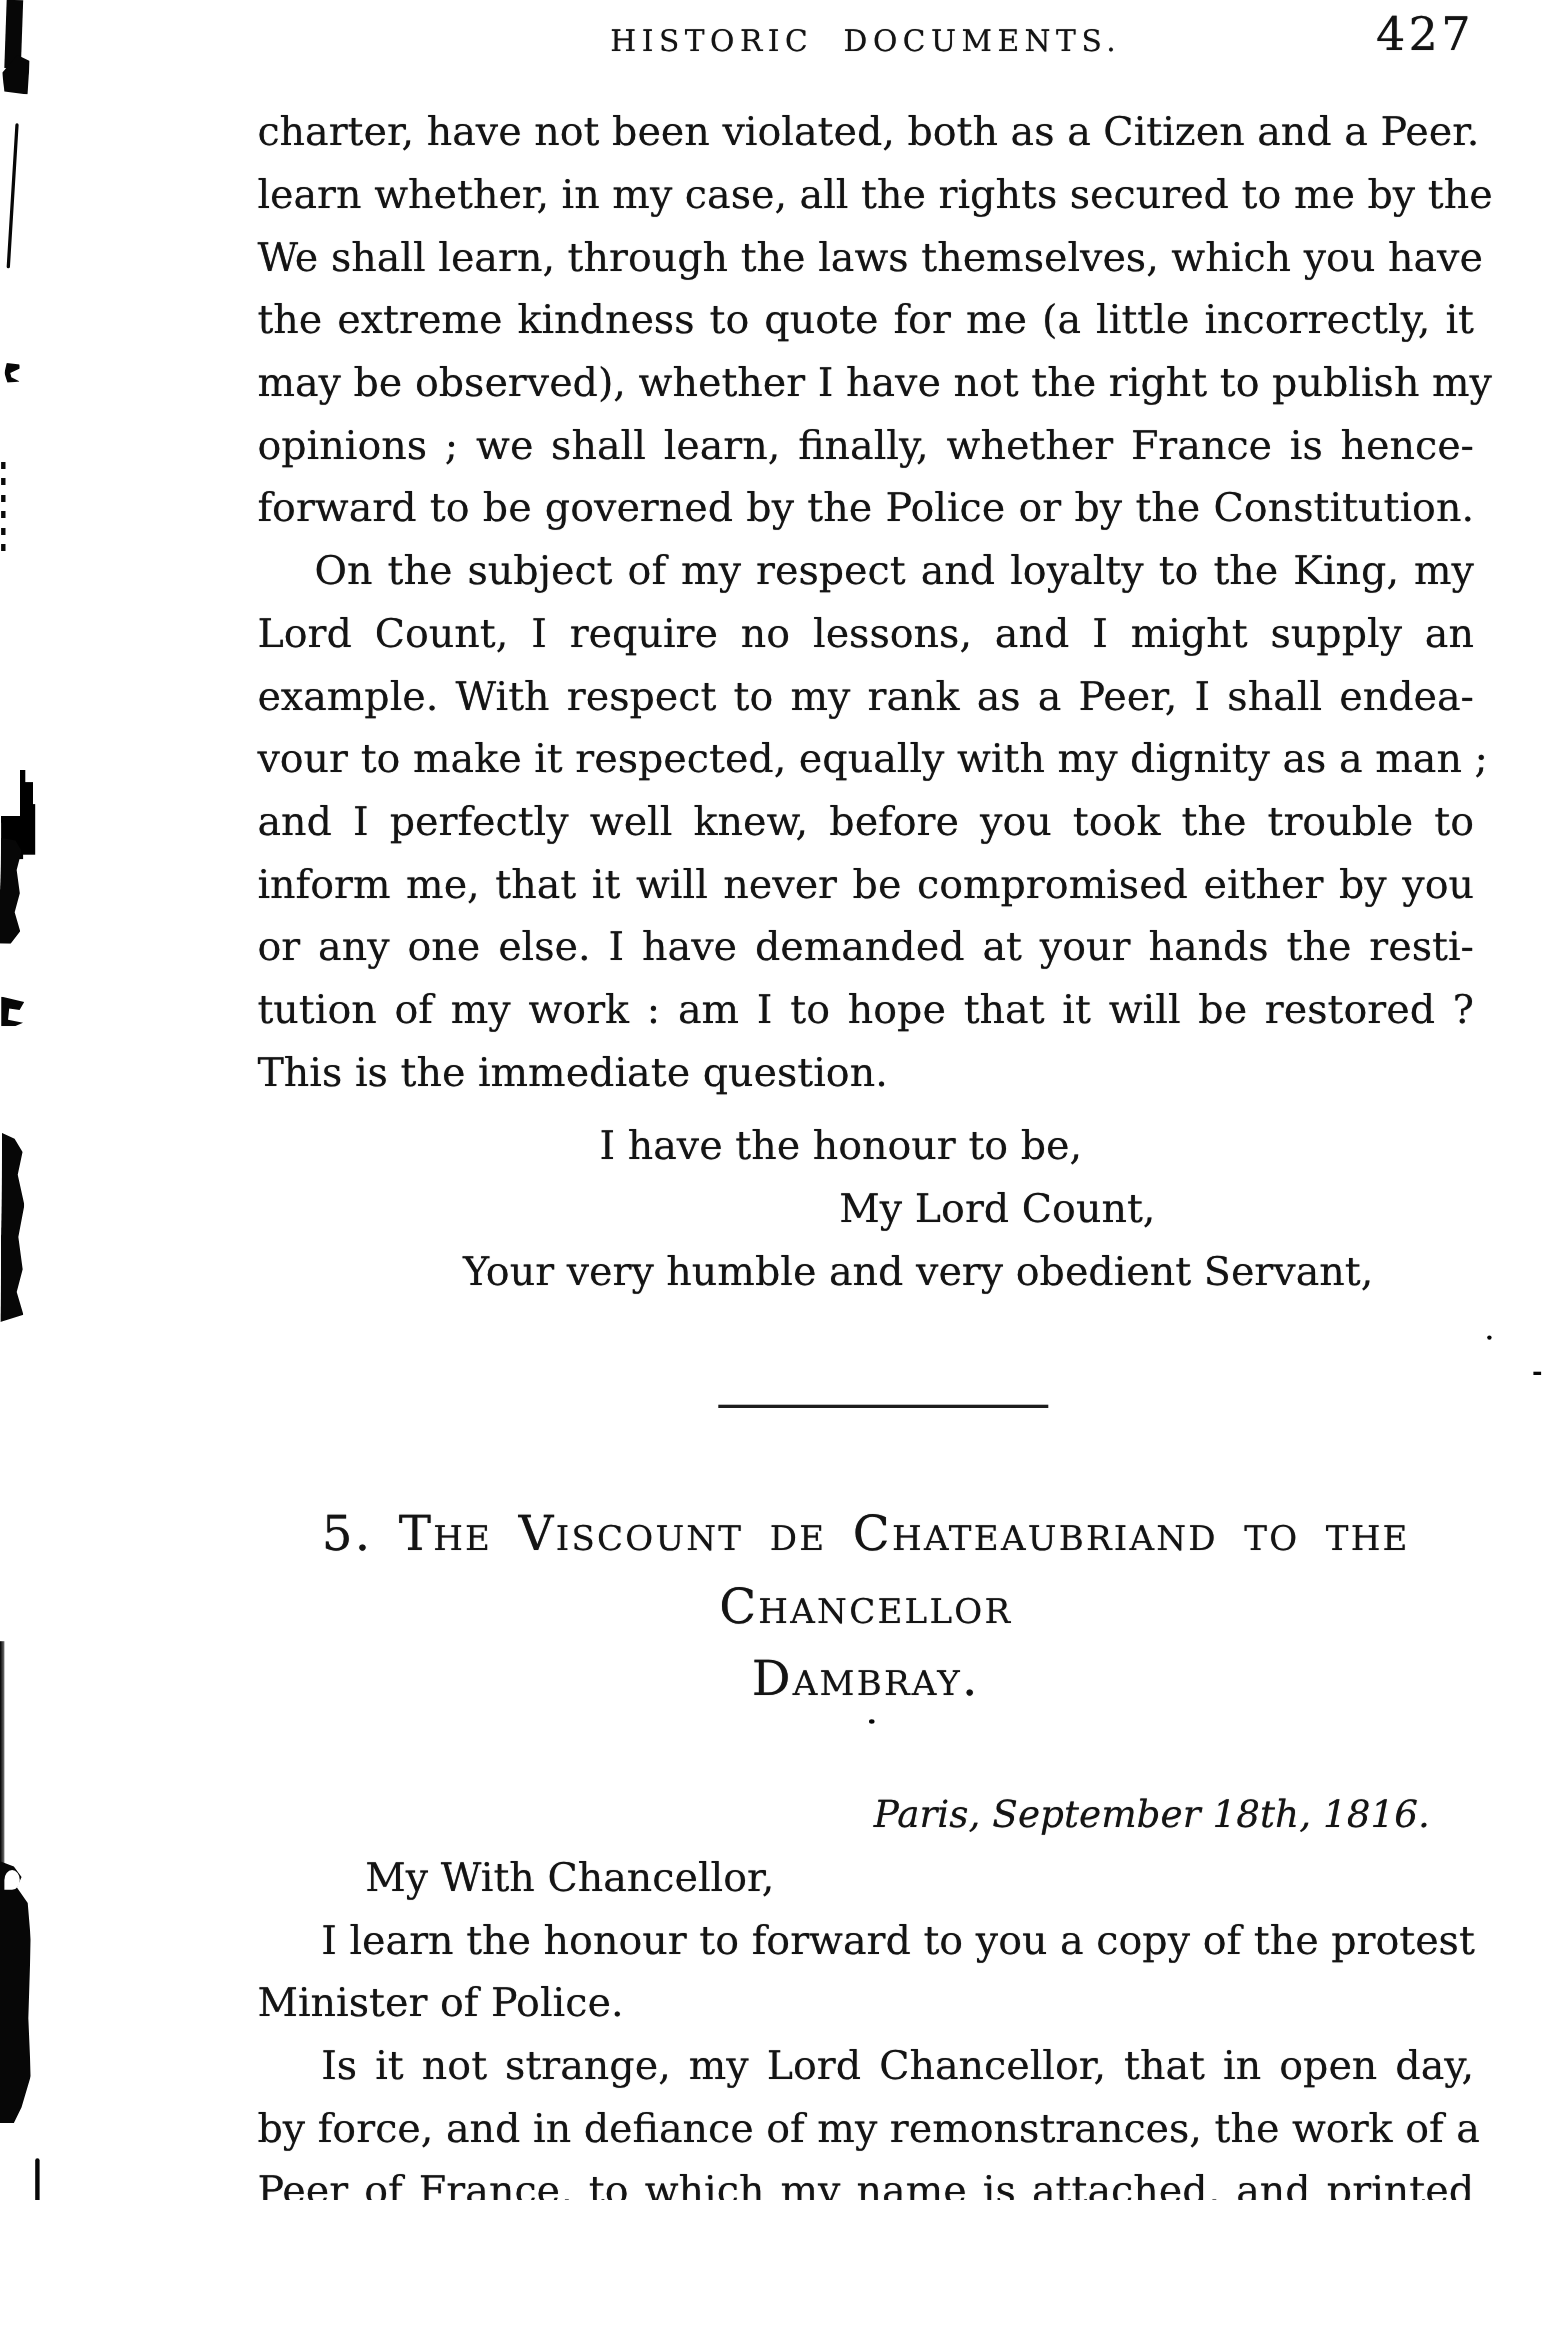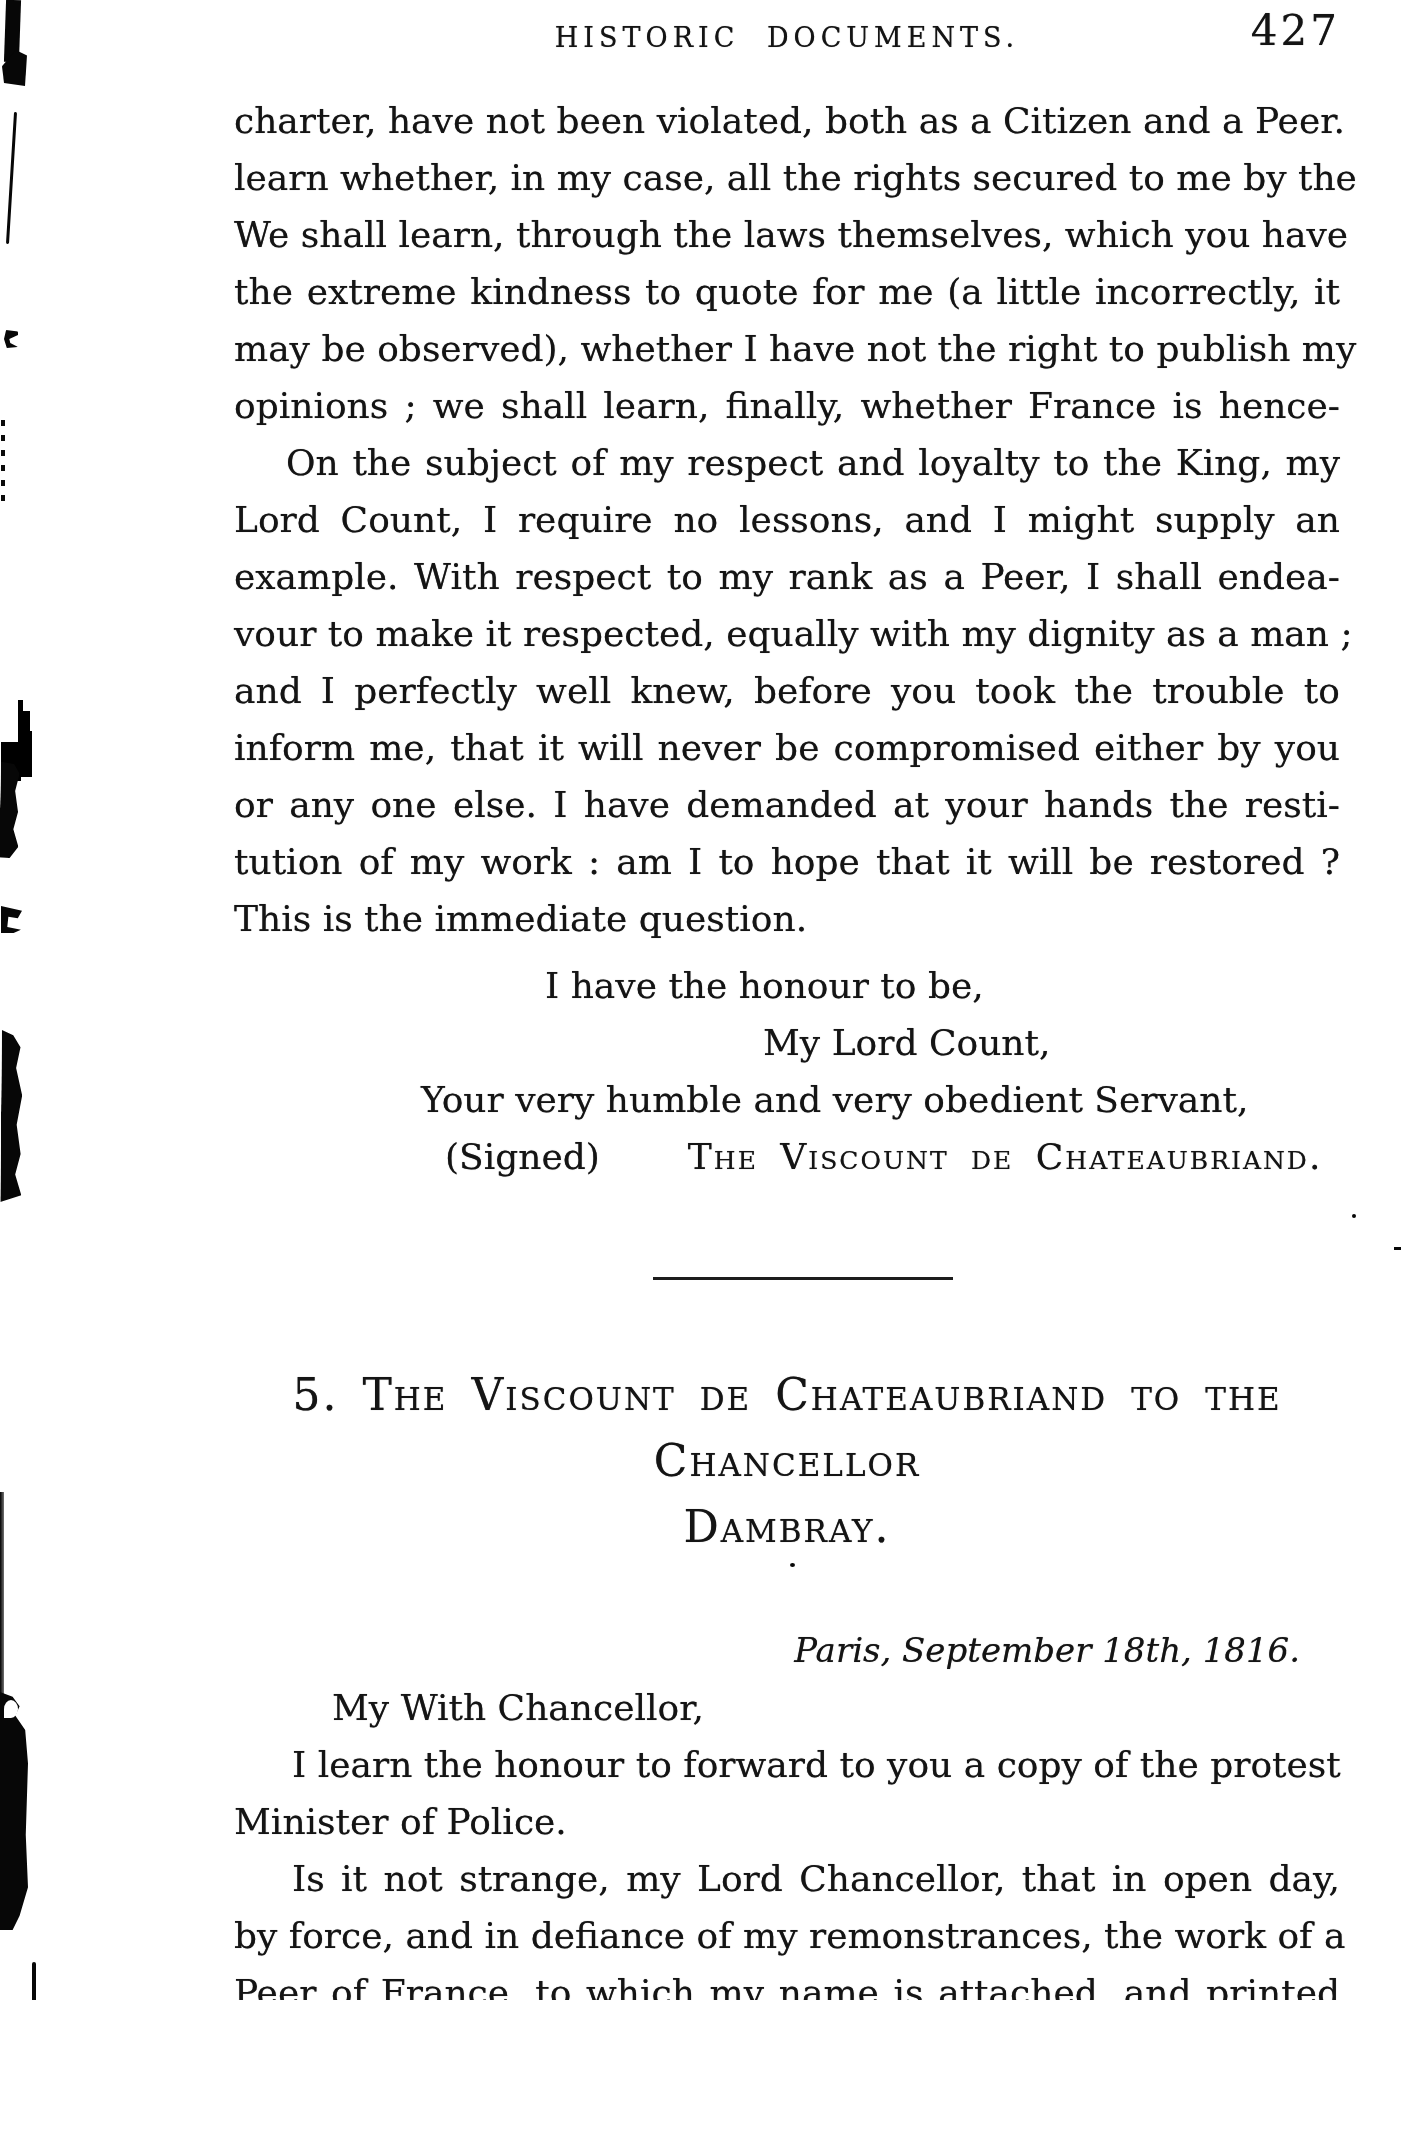--- a/index.html
+++ b/index.html
@@ -141,38 +141,36 @@
       <span class="page-number">427</span>
     </div>
 
     <div class="letter-body">
         <div class="line">charter, have not been violated, both as a Citizen and a Peer.</div>
         <div class="line">learn whether, in my case, all the rights secured to me by the</div>
         <div class="line">We shall learn, through the laws themselves, which you have</div>
         <div class="line">the extreme kindness to quote for me (a little incorrectly, it</div>
         <div class="line">may be observed), whether I have not the right to publish my</div>
         <div class="line">opinions ; we shall learn, finally, whether France is hence-</div>
+        <div class="line">forward to be governed by the Police or by the Constitution.</div>
         <div class="line indent1">On the subject of my respect and loyalty to the King, my</div>
         <div class="line">Lord Count, I require no lessons, and I might supply an</div>
         <div class="line">example.  With respect to my rank as a Peer, I shall endea-</div>
         <div class="line">vour to make it respected, equally with my dignity as a man ;</div>
         <div class="line">and I perfectly well knew, before you took the trouble to</div>
         <div class="line">inform me, that it will never be compromised either by you</div>
         <div class="line">or any one else.  I have demanded at your hands the resti-</div>
         <div class="line">tution of my work : am I to hope that it will be restored ?</div>
         <div class="line no-fill">This is the immediate question.</div>
       </div>
 
     <div class="valediction">
       <div class="vale-1">I have the honour to be,</div>
       <div class="vale-2">My Lord Count,</div>
       <div class="vale-3">Your very humble and very obedient Servant,</div>
-      <div class="signature-line">
-        <span class="signed-label">(Signed)</span><span class="signature-name">The Viscount de Chateaubriand.</span>
-      </div>
     </div>
 
     <div class="divider"></div>
 
     <div class="section-heading">
       <div>5. The Viscount de Chateaubriand to the Chancellor</div>
       <div>Dambray.</div>
     </div>
 
     <div class="dateline">Paris, September 18th, 1816.</div>

